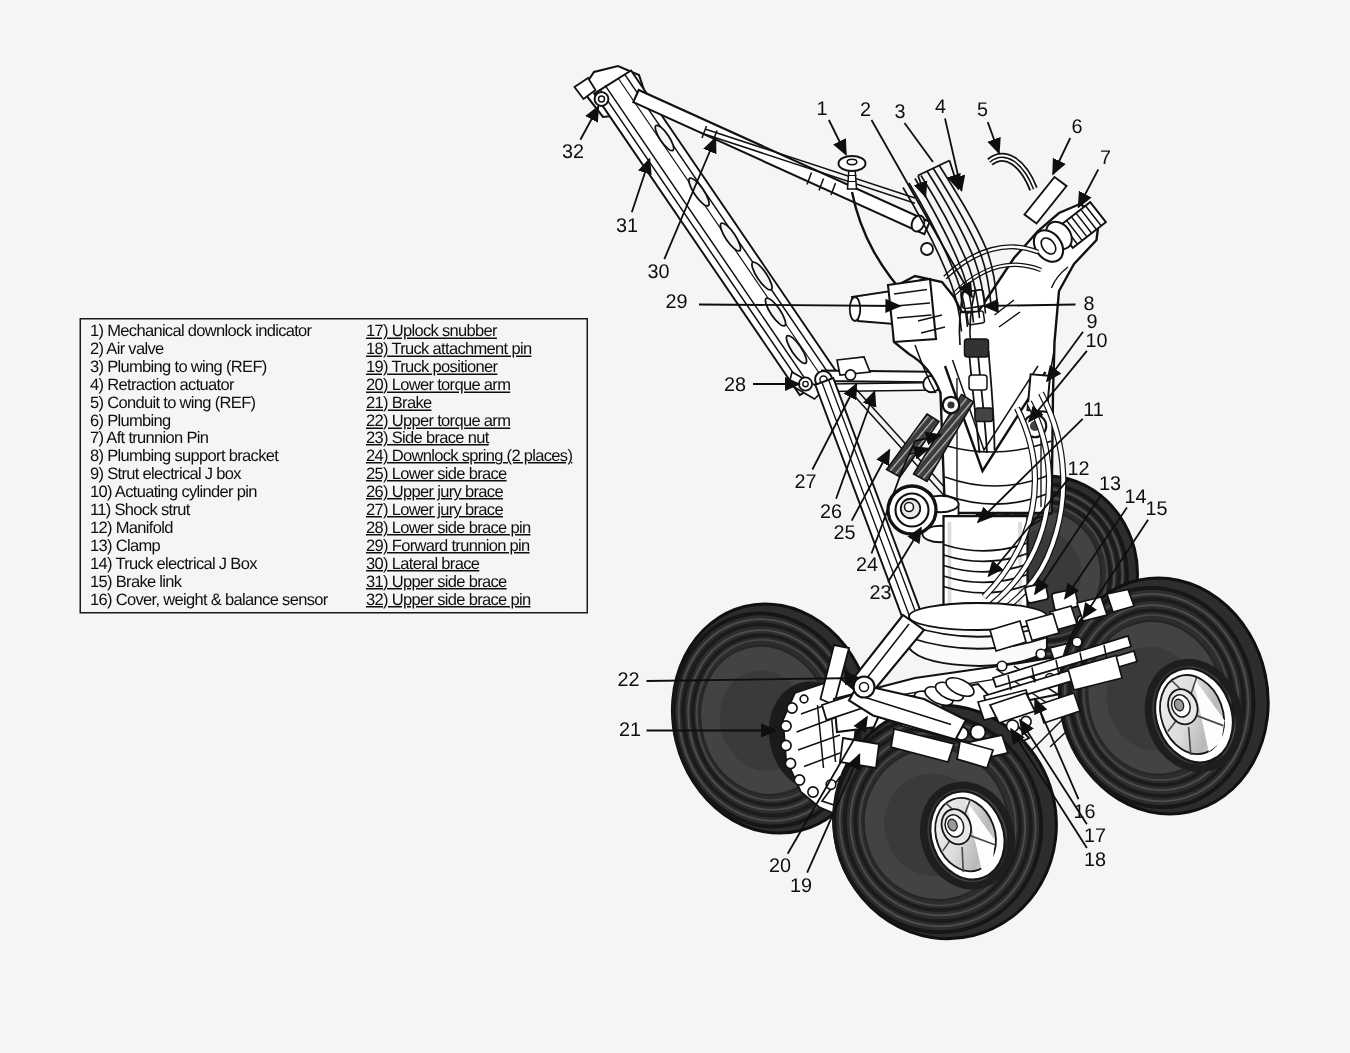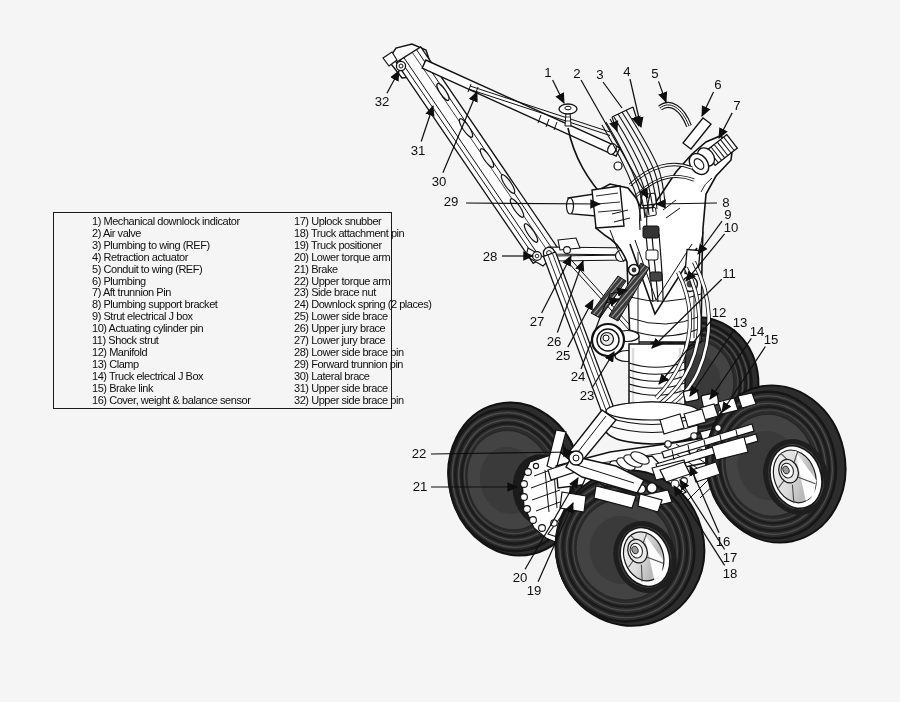--- a/index.html
+++ b/index.html
@@ -1,23 +1,23 @@
 <!DOCTYPE html>
 <html><head>
 <meta charset="utf-8">
 <style>
   html,body{margin:0;padding:0;background:#f5f5f5;}
   .page{position:relative;width:900px;height:702px;background:#f5f5f5;overflow:hidden;
         font-family:"Liberation Sans", sans-serif;}
   svg{position:absolute;left:0;top:0;}
   #legend{position:absolute;left:53px;top:212px;width:339px;height:197px;
           border:1.4px solid #1a1a1a;box-sizing:border-box;}
-  #legend .col{position:absolute;top:3px;font-size:11px;line-height:11.9px;color:#0e0e0e;white-space:pre;letter-spacing:-0.45px;margin-left:32px;}
+  #legend .col{position:absolute;top:3px;font-size:11px;line-height:11.9px;color:#0e0e0e;white-space:pre;letter-spacing:-0.45px;}
   #legend .c1{left:6px;}
-  #legend .c2{left:208px;}
+  #legend .c2{left:190px;text-decoration:underline;}
   .num{font-size:13.2px;fill:#0e0e0e;}
 </style>
 </head>
 <body>
 <div class="page">
 <svg width="900" height="702" viewBox="0 0 900 702">
 <defs>
   <radialGradient id="tg" cx="50%" cy="50%" r="50%">
     <stop offset="0%" stop-color="#4e4e4e"></stop>
     <stop offset="55%" stop-color="#454545"></stop>

